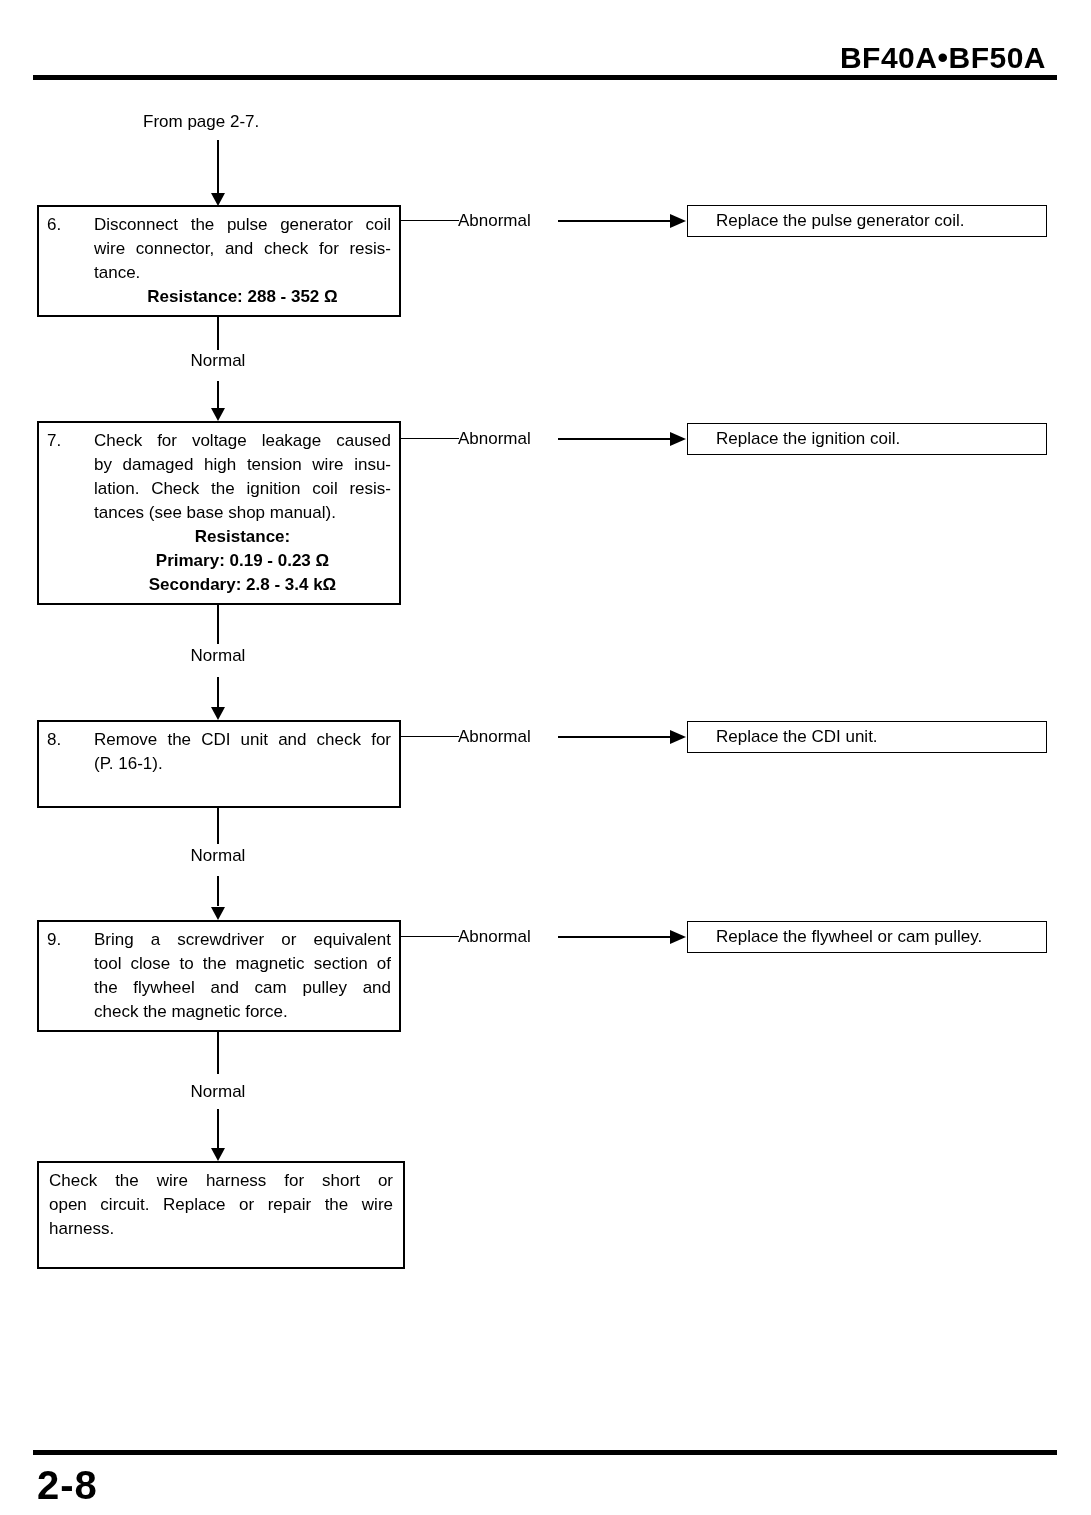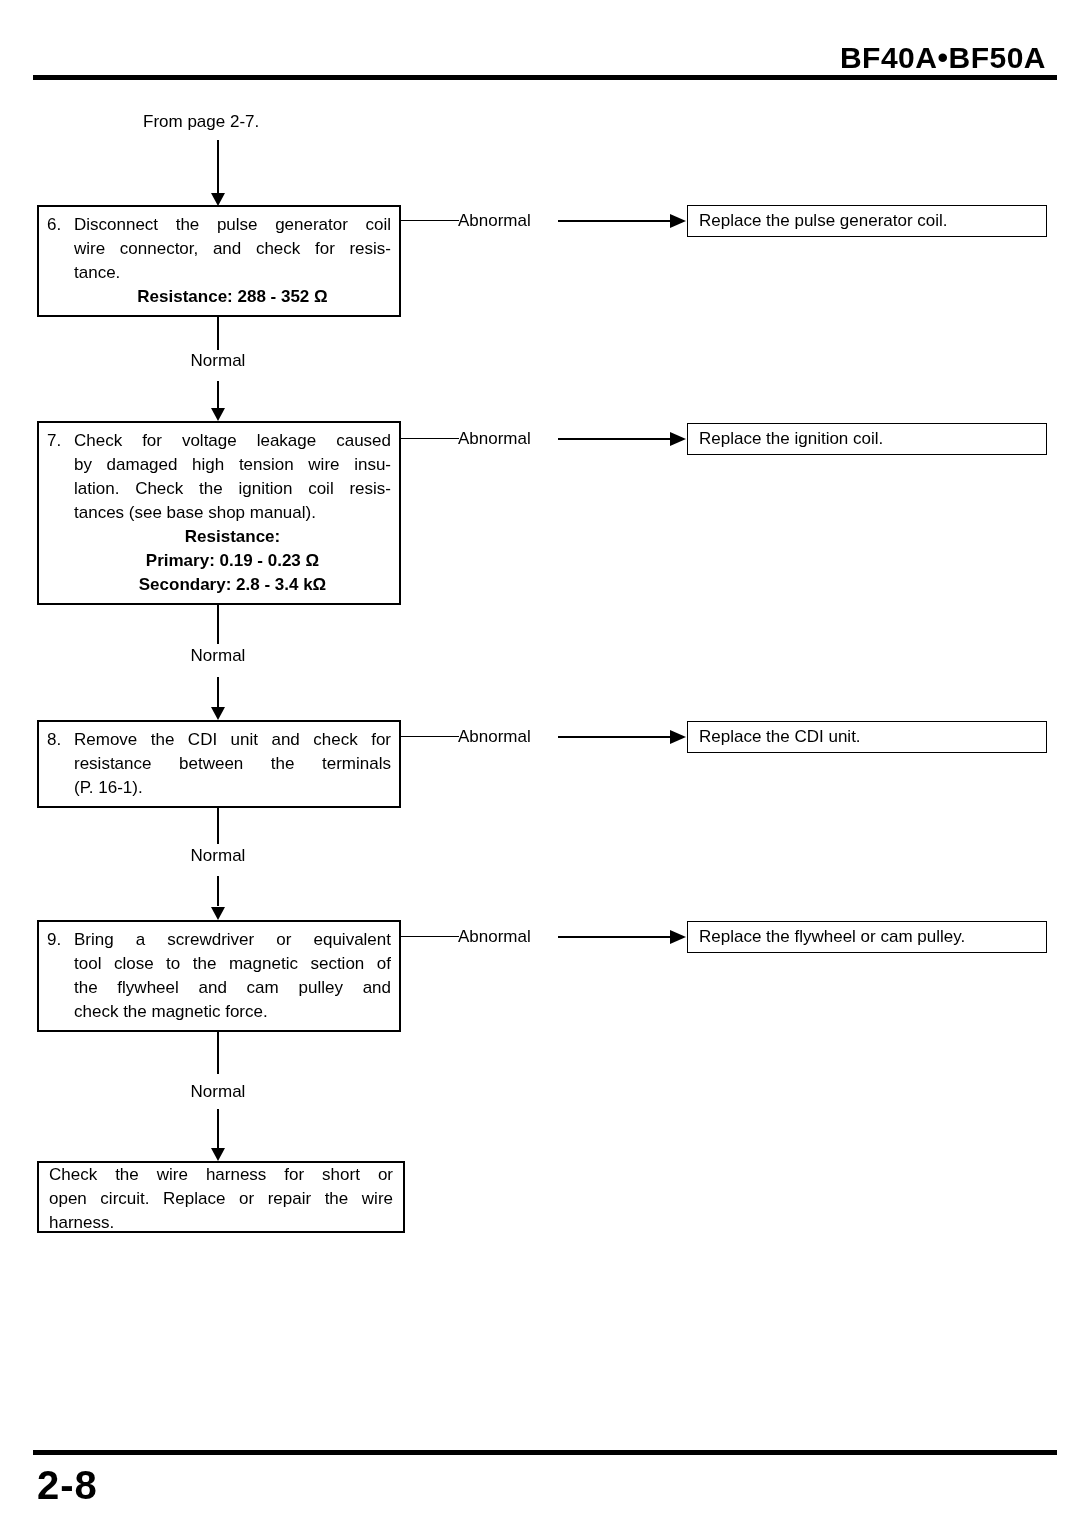--- a/index.html
+++ b/index.html
@@ -17,33 +17,33 @@
   .from-label{ position:absolute; left:131px; top:112px; font-size:17px;margin-left:12px; }
 
   
   .lbox {
     position:absolute; left:37px; width:364px; box-sizing:border-box;
     border:2px solid #000; background:#fff;
     font-size:17px; line-height:24px; padding:6px 8px;
   }
   .lbox .row { display:flex; }
   .lbox .num { flex:0 0 27px; }
-  .lbox .body{ flex:1; min-width:0; }
+  .lbox .body{ flex:1; min-width:0;margin-left:20px; }
   .line.j { text-align:justify; text-align-last:justify; }
   .line.b { font-weight:bold;text-align:center; }
   .b6 { top:205px; height:112px; }
   .b7 { top:421px; height:184px; }
   .b8 { top:720px; height:88px; }
   .b9 { top:920px; height:112px; }
-  .bfinal { top:1161px; height:72px; width:368px; padding:0 10px; }
+  .bfinal { top:1161px; height:108px; width:368px; padding:6px 10px; }
 
   .rbox {
     position:absolute; left:687px; width:360px; height:32px; box-sizing:border-box;
     border:1.5px solid #000; background:#fff; font-size:17px;
-    display:flex; align-items:center; padding-left:11px;
+    display:flex; align-items:center; padding-left:28px;
   }
   .r6 { top:205px; } .r7 { top:423px; } .r8 { top:721px;text-align:center; } .r9 { top:921px; }
 
   
   .vline { position:absolute; left:217px; width:2px; background:#000; }
   .arrow-down {
     position:absolute; left:211px; width:0; height:0;
     border-left:7px solid transparent; border-right:7px solid transparent;
     border-top:13px solid #000;
   }
@@ -118,21 +118,20 @@
   <div class="vline" style="top:605px; height:39px;"></div>
   <div class="norm" style="top:646px;">Normal</div>
   <div class="vline" style="top:677px; height:31px;"></div>
   <div class="arrow-down" style="top:707px;"></div>
 
   <div class="lbox b8">
     <div class="row">
       <span class="num">8.</span>
       <div class="body">
         <div class="line j">Remove the CDI unit and check for</div>
-        <div class="line j">resistance between the terminals</div>
         <div class="line">(P. 16-1).</div>
       </div>
     </div>
   </div>
   <div class="hthin" style="top:736px;"></div>
   <div class="abn" style="top:727px;">Abnormal</div>
   <div class="hthick" style="top:736px;"></div>
   <div class="arrow-right" style="top:730px;"></div>
   <div class="rbox r8">
     <span>Replace the CDI unit.</span>

